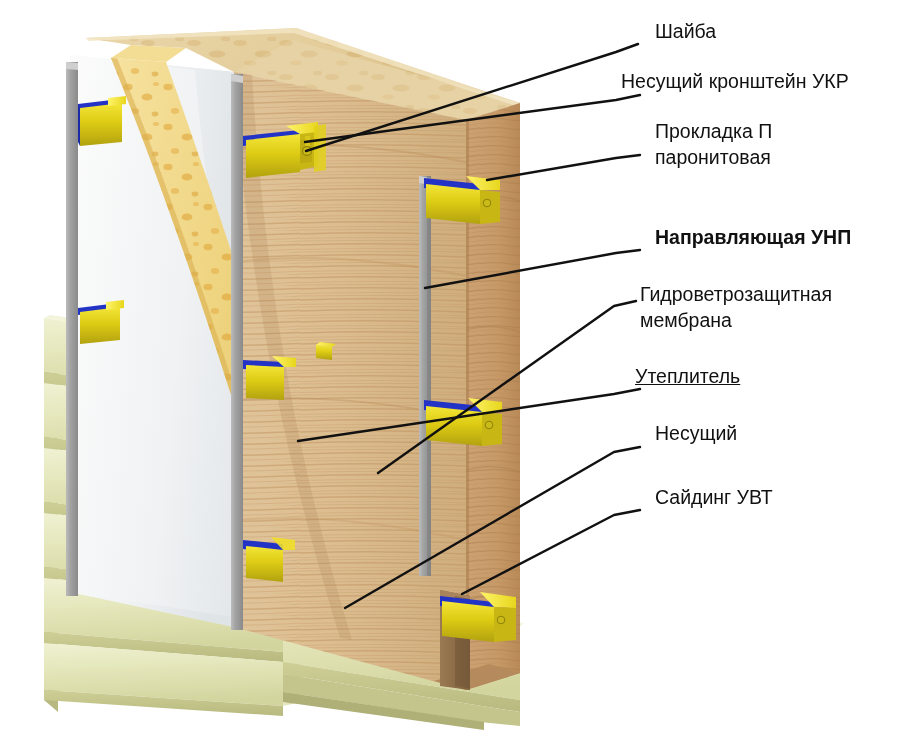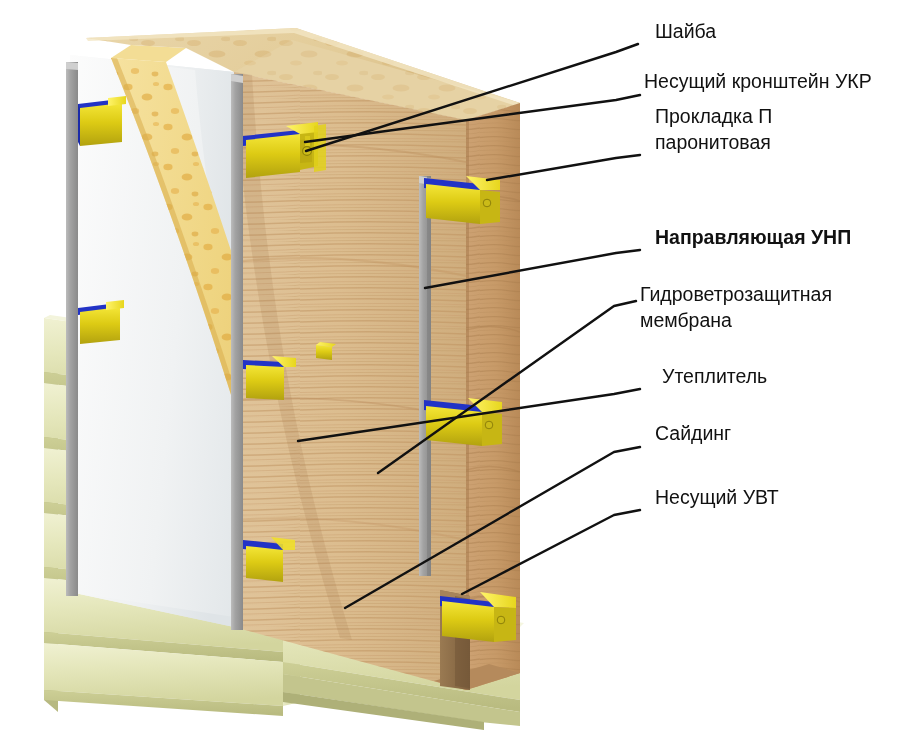--- a/index.html
+++ b/index.html
@@ -322,24 +322,24 @@
         <polyline points="640,250 616,253 425,288"></polyline>
         <polyline points="636,301 614,306 378,473"></polyline>
         <polyline points="640,389 614,394 298,441"></polyline>
         <polyline points="640,447 614,452 345,608"></polyline>
         <polyline points="640,510 614,515 462,594"></polyline>
       </g>
   </svg>
 
   <div id="labels">
       <div class="lbl" style="left: 655px; top: 18px;">Шайба</div>
-      <div class="lbl" style="left: 644px; top: 68px;">Несущий кронштейн УКР</div>
-      <div class="lbl" style="left: 655px; top: 103px;">Прокладка П
+      <div class="lbl" style="left: 621px; top: 68px;">Несущий кронштейн УКР</div>
+      <div class="lbl" style="left: 655px; top: 118px;">Прокладка П
 паронитовая</div>
       <div class="lbl" style="left: 655px; top: 224px; font-weight: bold;">Направляющая УНП</div>
       <div class="lbl ctr" style="left: 640px; top: 281px; transform: translateX(0px);">Гидроветрозащитная
 мембрана</div>
-      <div class="lbl" style="left: 662px; top: 363px;">Утеплитель</div>
-      <div class="lbl" style="left: 655px; top: 420px;">Сайдинг</div>
-      <div class="lbl" style="left: 655px; top: 484px;">Несущий УВТ</div>
+      <div class="lbl" style="left: 635px; top: 363px; text-decoration: underline;">Утеплитель</div>
+      <div class="lbl" style="left: 655px; top: 420px;">Несущий</div>
+      <div class="lbl" style="left: 655px; top: 484px;">Сайдинг УВТ</div>
     </div>
 
 </div>
 
 </body></html>

